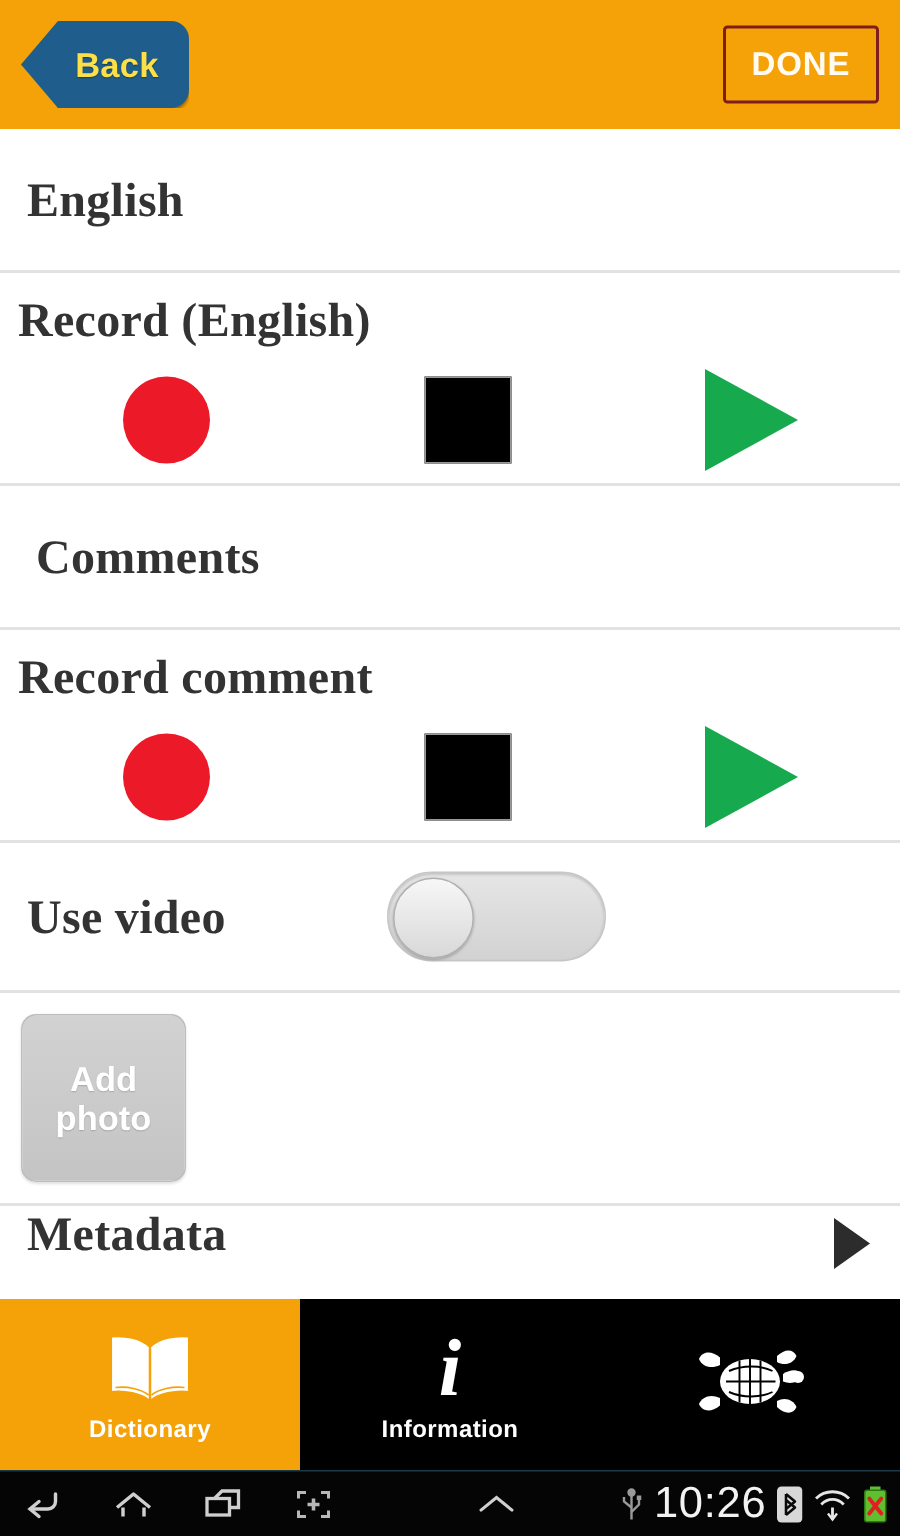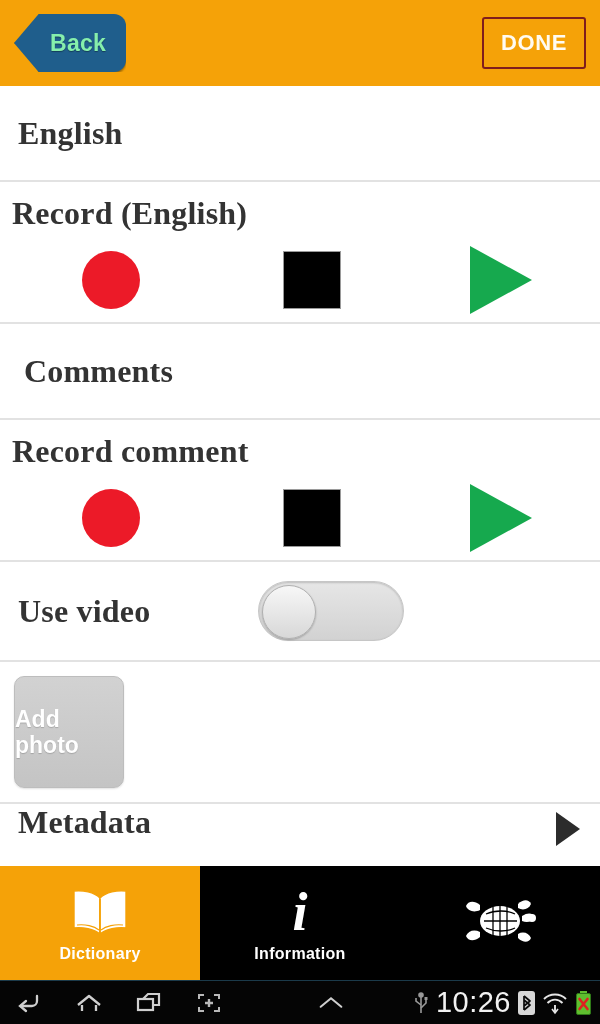--- a/index.html
+++ b/index.html
@@ -22,21 +22,21 @@
     width:112px; height:58px;
     background:#1F5E8C;
     border-radius:0 12px 12px 0;
     display:flex; align-items:center; justify-content:center;
     clip-path: polygon(22% 0%, 100% 0%, 100% 100%, 22% 100%, 0% 50%);
     box-shadow: 0 2px 2px rgba(0,0,0,.35);
     cursor:pointer;
   }
   .back-btn span {
     font-family:"Liberation Sans", sans-serif;
-    font-weight:bold; font-size:23px; color:#86efac;
+    font-weight:bold; font-size:23px; color:#fde047;
     letter-spacing:.2px; padding-left:16px;
     text-shadow:0 1px 1px rgba(0,0,0,.35);
   }
   .header-title {
     position:absolute; left:0; right:0; text-align:center;
     font-family:"Liberation Serif", serif;
     font-weight:bold; font-size:37px; color:#FFFDF6;
     letter-spacing:.5px;
     text-shadow:0 1px 2px rgba(120,70,0,.45);
     pointer-events:none;
@@ -98,21 +98,21 @@
     border:1px solid #b0b0b0;
     box-shadow:0 1px 2px rgba(0,0,0,.25);
   }
 
   .row-photo { height:142px; display:flex; align-items:center; padding-left:14px; }
   .add-photo {
     width:110px; height:112px; border-radius:10px;
     background:linear-gradient(#d2d2d2,#c4c4c4);
     border:1px solid #bdbdbd;
     display:flex; flex-direction:column;
-    justify-content:center;
+    align-items:center; justify-content:center;
     cursor:pointer;
     box-shadow:0 1px 2px rgba(0,0,0,.12);
   }
   .add-photo span {
     font-family:"Liberation Sans", sans-serif;
     font-weight:bold; font-size:23px; color:#fff; line-height:1.15;
     text-shadow:0 1px 1px rgba(0,0,0,.18);
   }
 
   .row-cut { height:44px; display:flex; align-items:flex-start; padding-left:18px; overflow:hidden; border-bottom:none; }

